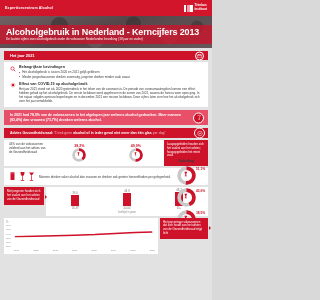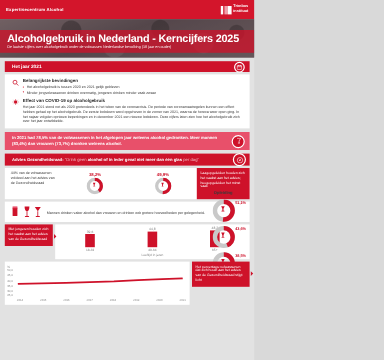--- a/index.html
+++ b/index.html
@@ -314,21 +314,21 @@
         <span>Trimbos</span><br>
         <span>instituut</span>
       </span>
     </div>
   </div>
 
   <div class="hero">
     <div class="hero-photo"></div>
     <div class="hero-tint"></div>
     <div class="hero-band">
-      <div class="hero-title">Alcoholgebruik in Nederland - Kerncijfers 2025</div>
+      <div class="hero-title">Alcoholgebruik in Nederland - Kerncijfers 2013</div>
       <div class="hero-sub">De laatste cijfers over alcoholgebruik onder de volwassen Nederlandse bevolking (18 jaar en ouder)</div>
     </div>
   </div>
 
   <div class="banner">
     <span class="banner-text">Het jaar 2021</span>
     <span class="banner-badge">
       <svg viewBox="0 0 24 24" fill="none" stroke="#fff" stroke-width="2.4">
         <rect x="3" y="5" width="18" height="16" rx="2"></rect>
           <path d="M3 10h18M8 3v4M16 3v4"></path>

